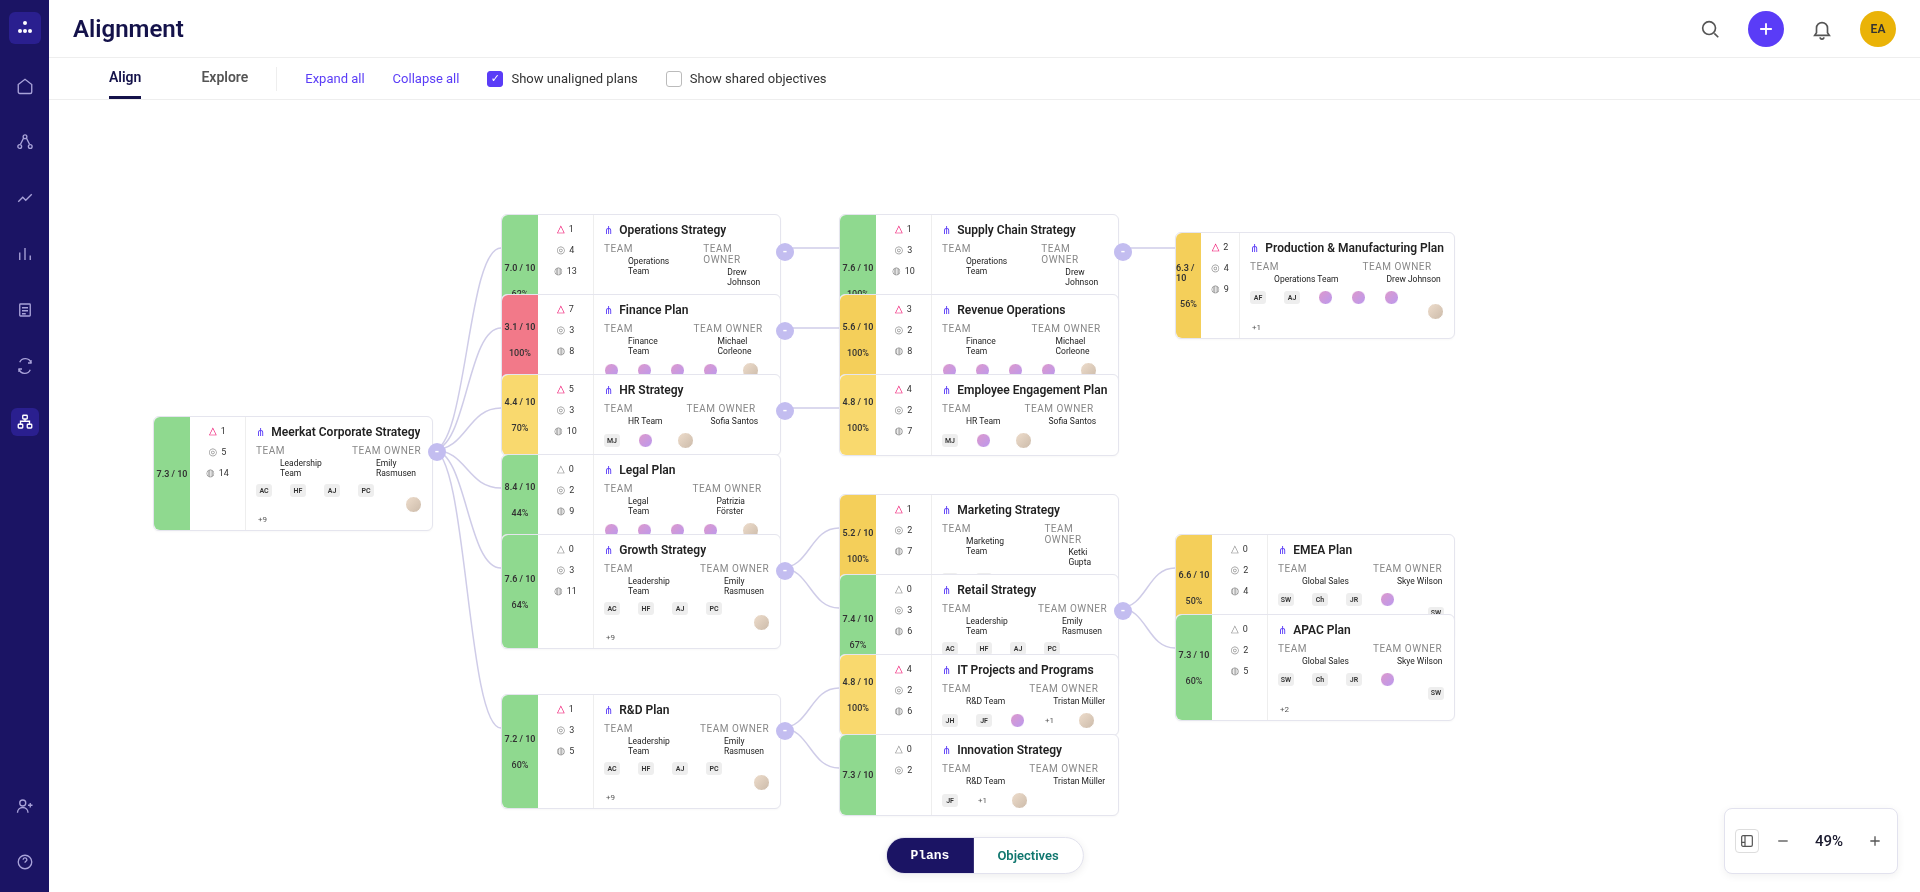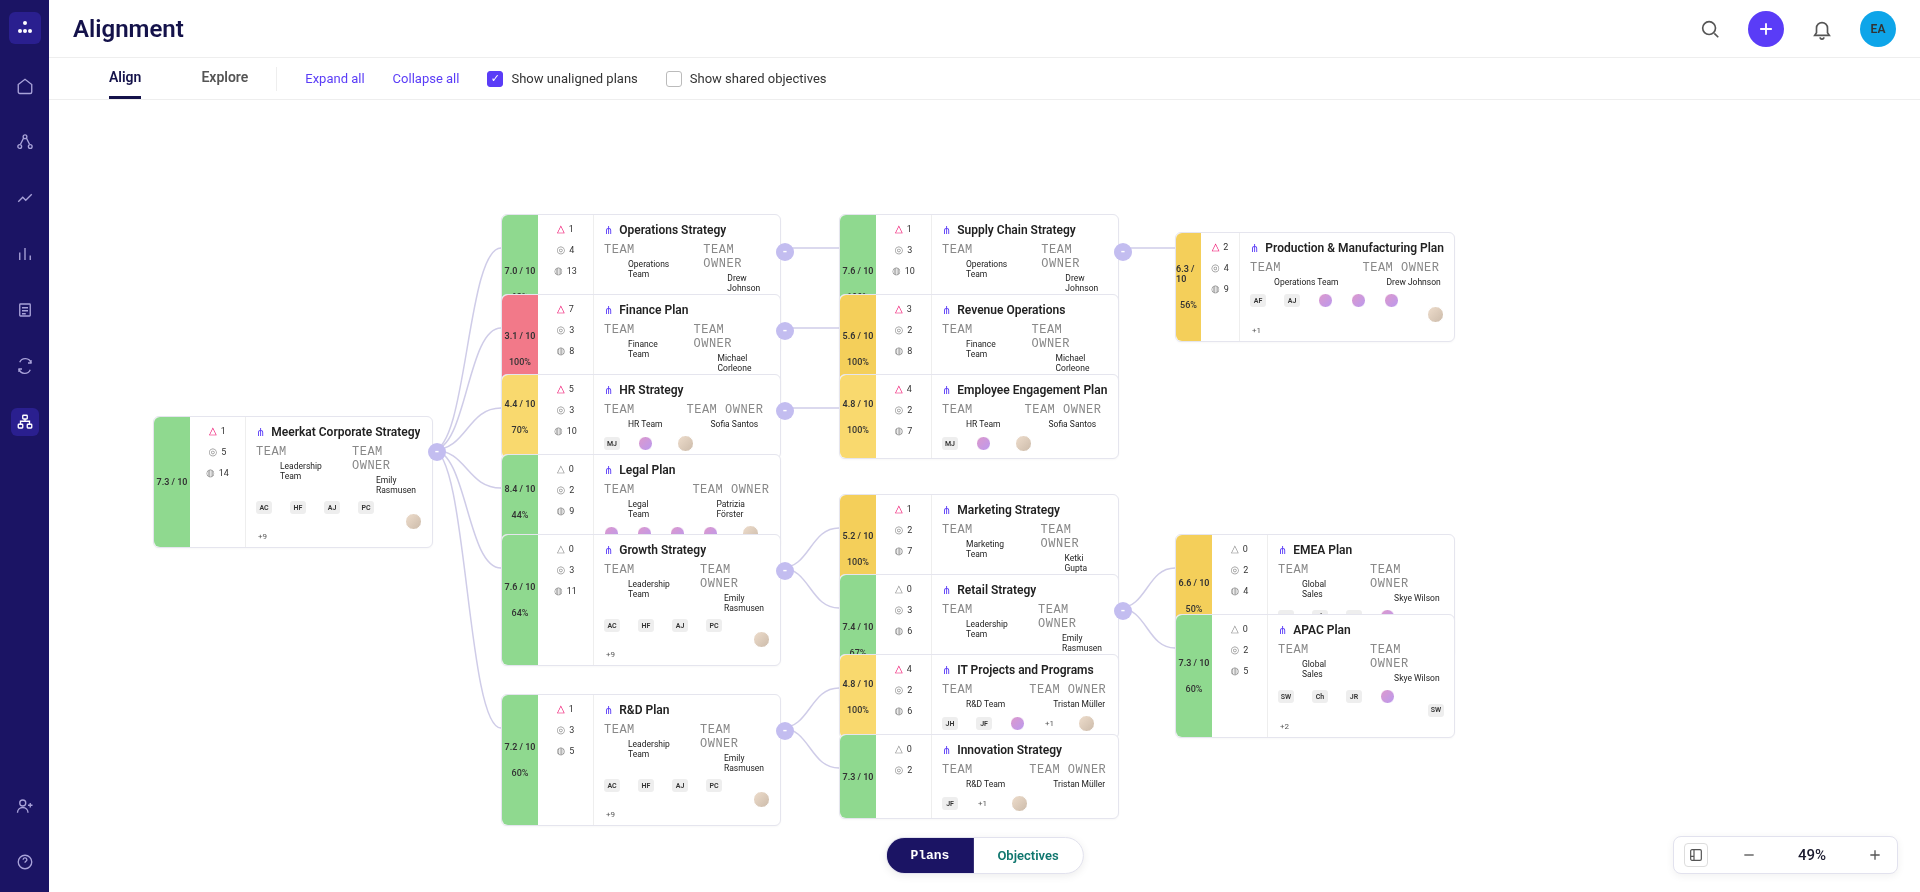--- a/index.html
+++ b/index.html
@@ -15,21 +15,21 @@
   .rail-spacer { flex:1; }
 
   
   .main { flex:1; display:flex; flex-direction:column; position:relative; }
 
   .topbar { height:58px; border-bottom:1px solid #eee; display:flex; align-items:center; padding:0 24px; justify-content:space-between; }
   .title { font-size:24px; font-weight:600; color:#14124a; }
   .topright { display:flex; align-items:center; gap:20px; }
   .icbtn { width:36px; height:36px; border-radius:50%; display:flex; align-items:center; justify-content:center; cursor:pointer; color:#555; }
   .icbtn.plus { background:#5a3cf7; color:#fff; }
-  .avatar-top { width:36px; height:36px; border-radius:50%; background:#0ea5e9; display:flex; align-items:center; justify-content:center; font-size:12px; font-weight:600; color:#333; }
+  .avatar-top { width:36px; height:36px; border-radius:50%; background:#eab308; display:flex; align-items:center; justify-content:center; font-size:12px; font-weight:600; color:#333; }
 
   .toolbar { height:42px; border-bottom:1px solid #eee; display:flex; align-items:center; padding:0 24px; gap:28px; font-size:14px; }
   .tabs { display:flex; gap:24px; height:100%; align-items:center; }
   .tab { color:#555; cursor:pointer; height:100%; display:flex; align-items:center; border-bottom:3px solid transparent; font-weight:600;margin-left:36px; }
   .tab.active { color:#14124a; border-bottom-color:#14124a; }
   .vdiv { width:1px; height:24px; background:#eee; }
   .link { color:#5a3cf7; cursor:pointer; font-size:13px; }
   .chk { display:flex; align-items:center; gap:8px; font-size:13px; color:#333; cursor:pointer; }
   .chkbox { width:16px; height:16px; border:1.5px solid #bbb; border-radius:3px; display:flex; align-items:center; justify-content:center; background:#fff; }
   .chkbox.checked { background:#5a3cf7; border-color:#5a3cf7; color:#fff; font-size:11px; }
@@ -50,37 +50,37 @@
   .mid-row { display:flex; align-items:center; gap:4px; font-size:9px; color:#333; }
   .mid-row .ic { font-size:10px; color:#888; }
   .mid-row.warn .ic { color:#e06; }
 
   .card .body { flex:1; display:flex; flex-direction:column; padding:8px 10px 6px 10px; gap:6px; }
   .ct { display:flex; align-items:center; gap:6px; }
   .ct .plan-ic { color:#5a3cf7; font-size:11px; }
   .ct .name { font-size:12px; font-weight:600; color:#222; white-space:nowrap; overflow:hidden; text-overflow:ellipsis; }
   .meta { display:flex; gap:24px; }
   .meta .col { display:flex; flex-direction:column; gap:2px; }
-  .meta .lbl { font-size:12px; letter-spacing:0.5px; color:#888; text-transform:uppercase;font-family:Liberation Mono, monospace; }
+  .meta .lbl { font-size:10px; letter-spacing:0.5px; color:#888; text-transform:uppercase; }
   .meta .val { font-size:8.5px; color:#222;margin-left:24px; }
   .contribs { display:flex; align-items:center; gap:18px; flex-wrap:wrap; }
   .chip { width:15px; height:15px; border-radius:50%; background:linear-gradient(135deg,#d9c,#b9e); border:1px solid #fff; display:inline-block; }
   .chipt { width:16px; height:13px; border-radius:3px; background:#eee; font-size:7px; display:flex; align-items:center; justify-content:center; color:#333; font-weight:600; }
   .more { font-size:8px; color:#555; margin-left:2px; }
   .owner-av { width:17px; height:17px; border-radius:50%; background:linear-gradient(135deg,#edc,#cba); border:1px solid #fff; }
 
   .expand { position:absolute; width:18px; height:18px; border-radius:50%; background:#c3bdf0; color:#fff; font-size:12px; display:flex; align-items:center; justify-content:center; cursor:pointer; z-index:2; font-weight:600; }
 
   
   .pill { position:absolute; left:50%; bottom:18px; transform:translateX(-50%); display:flex; background:#fff; border:1px solid #e2e2ee; border-radius:999px; overflow:hidden; box-shadow:0 2px 8px rgba(0,0,0,0.08); z-index:5; }
   .pill-btn { padding:10px 24px; font-size:13px; font-weight:600; cursor:pointer; }
   .pill-btn.active { background:#1b1464; color:#fff;font-family:Liberation Mono, monospace; }
   .pill-btn:not(.active){ color:#0f766e; }
 
-  .zoom { position:absolute; right:22px; bottom:18px; display:flex; align-items:center; gap:29px; background:#fff; border:1px solid #e2e2ee; border-radius:8px; padding:6px 10px; box-shadow:0 2px 8px rgba(0,0,0,0.06); z-index:5; }
+  .zoom { position:absolute; right:22px; bottom:18px; display:flex; align-items:center; gap:12px; background:#fff; border:1px solid #e2e2ee; border-radius:8px; padding:20px 10px; box-shadow:0 2px 8px rgba(0,0,0,0.06); z-index:5; }
   .zbtn { width:24px; height:24px; display:flex; align-items:center; justify-content:center; cursor:pointer; color:#555; border-radius:4px; }
   .zbtn.sq { border:1px solid #ddd; }
   .zval { font-size:15px; font-weight:500; min-width:44px; text-align:center; }
 </style>
 </head>
 <body>
 
 <div class="app">
 
   <div class="rail">

